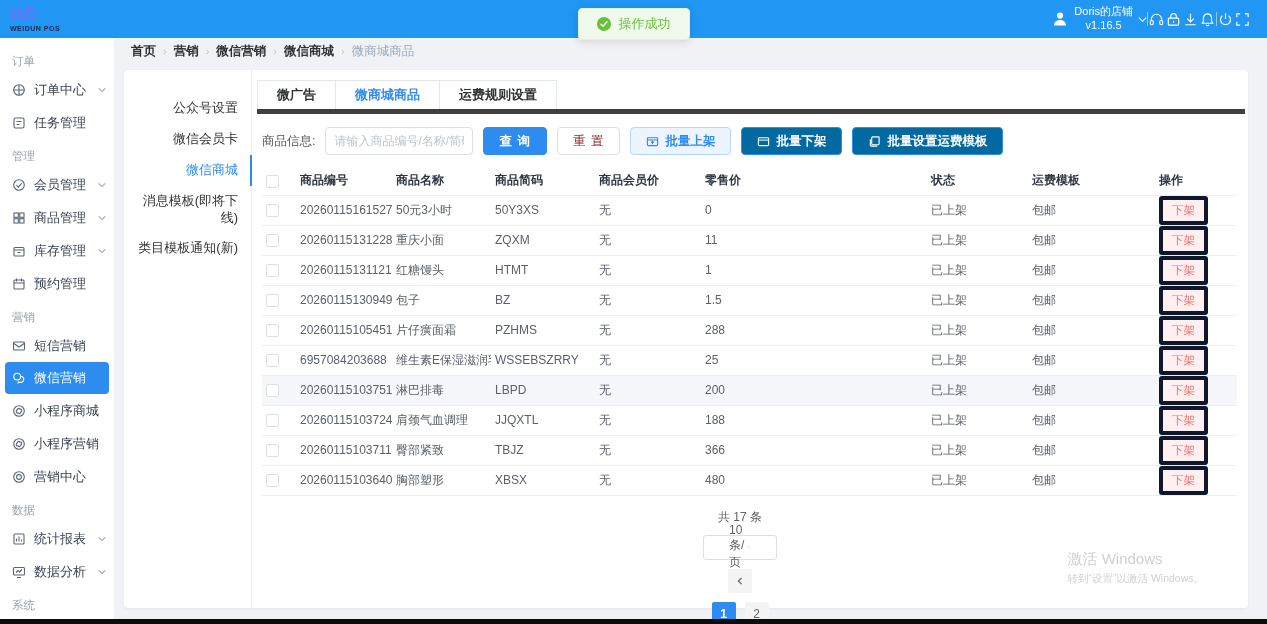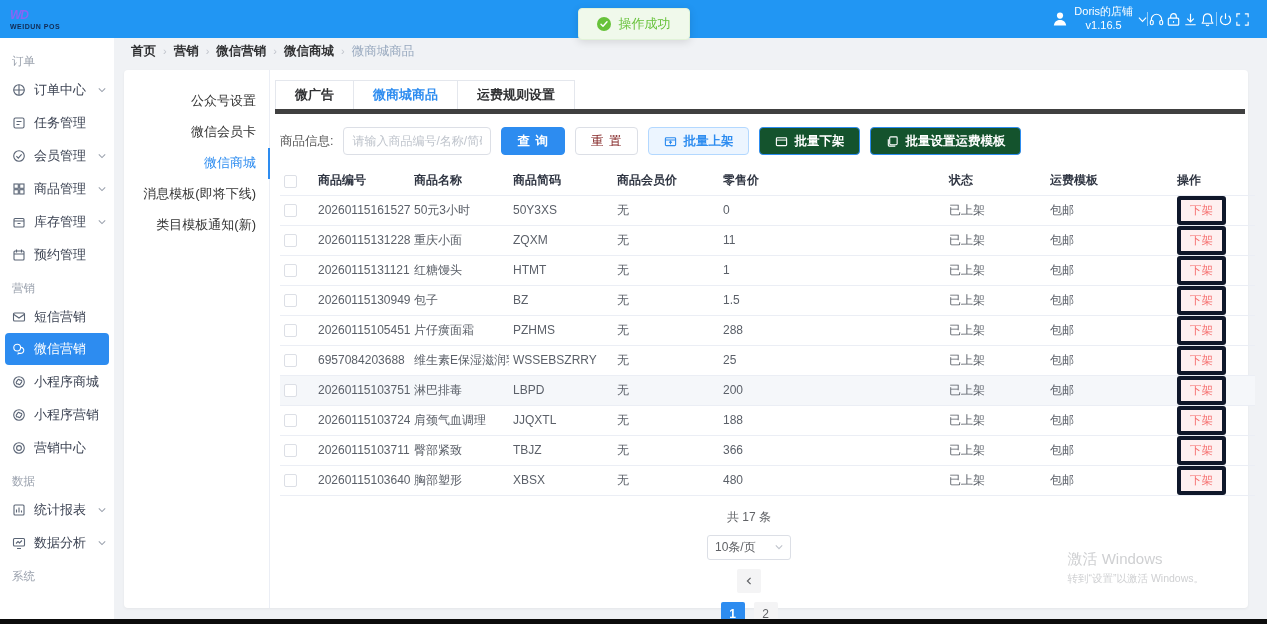--- a/index.html
+++ b/index.html
@@ -2,21 +2,21 @@
 <html><head>
 <meta charset="utf-8">
 <style>
   * { margin:0; padding:0; box-sizing:border-box; }
   html,body { width:1267px; height:624px; overflow:hidden; }
   body { font-family:"Liberation Sans","DejaVu Sans",sans-serif; background:#f0f2f5; position:relative; font-size:13px; color:#303133; }
 
   
   .topbar { height:38px; background:#2196f3; display:flex; align-items:center; position:relative; z-index:5; }
   .logo { width:133px; padding-left:10px; display:flex; flex-direction:column; justify-content:center; line-height:1; }
-  .logo-mark { font-weight:bold; font-style:italic; font-size:12px; letter-spacing:-1px;
+  .logo-mark { font-weight:normal; font-style:italic; font-size:17px; letter-spacing:-1px;
     background:linear-gradient(100deg,#8a63f5 20%,#3e2ecf 80%); -webkit-background-clip:text; background-clip:text; color:transparent; }
   .logo-sub { font-size:7px; font-weight:bold; color:#122a52; letter-spacing:.5px; margin-top:2px; }
   .topbar-right { margin-left:auto; display:flex; align-items:center; padding-right:16px; color:#fff; }
   .tb-divider { width:1px; height:14px; background:rgba(255,255,255,.5); }
   .tb-icon { width:17px; height:17px; display:block; cursor:pointer; }
   .store { display:flex; align-items:center; gap:5px; cursor:pointer; }
   .store-txt { font-size:11px; line-height:1.25; text-align:center; }
   .avatar-svg { width:18px; height:18px; }
 
   
@@ -35,21 +35,21 @@
   .sb-item.active { background:#2d8cf0; color:#fff; border-radius:4px; margin:0 5px; padding:0 7px; height:32px; }
   .sb-item.active svg { stroke:#fff; }
 
   .main { flex:1; display:flex; flex-direction:column; min-width:0; }
   .breadcrumb { height:26px; display:flex; align-items:center; gap:7px; padding-left:17px; font-size:12.5px; }
   .bc-item { font-weight:bold; color:#303133; cursor:pointer; }
   .bc-item.last { font-weight:normal; color:#97a8be; cursor:default; }
   .bc-sep { color:#c0c4cc; font-size:11px; }
 
   .card { background:#fff; border-radius:4px; margin:6px 19px 0 10px; height:538px; display:flex; box-shadow:0 1px 3px rgba(0,0,0,.05); position:relative; }
-  .subnav { width:146px; border-right:1px solid #ebeef5; padding-top:16px; flex:none; }
+  .subnav { width:128px; border-right:1px solid #ebeef5; padding-top:23px; flex:none; }
   .subnav-item { text-align:right; padding:7px 13px 7px 4px; font-size:13px; color:#333; cursor:pointer; line-height:1.3; }
   .subnav-item.active { color:#2d8cf0; border-right:2px solid #2d8cf0; margin-right:-1px; padding-right:12px; }
 
   .content { flex:1; padding:10px 3px 0 5px; min-width:0; position:relative; }
   
   .tabs { display:flex; border-bottom:5px solid #404040; }
   .tab { padding:0 19px; height:29px; line-height:28px; font-size:13px; font-weight:bold; color:#303133; cursor:pointer;
     border-top:1px solid #e4e7ed; border-right:1px solid #e4e7ed; background:#fff; }
   .tab:first-child { border-left:1px solid #e4e7ed; }
   .tab.active { color:#2d8cf0; }
@@ -57,34 +57,34 @@
   .filter { display:flex; align-items:center; margin-top:13px; gap:10px; padding-left:5px; }
   .filter-label { font-size:12.5px; color:#555; white-space:nowrap; }
   .filter input { width:148px; height:28px; border:1px solid #dcdfe6; border-radius:4px; padding:0 8px; font-size:12px; color:#606266; outline:none; font-family:inherit; }
   .filter input::placeholder { color:#bfc4cc; }
   .btn { height:28px; border-radius:4px; font-size:12.5px; padding:0 15px; cursor:pointer; border:1px solid transparent;
     display:inline-flex; align-items:center; gap:6px; font-family:inherit; white-space:nowrap; }
   .btn svg { width:13px; height:13px; }
   .btn-primary { background:#2d8cf0; color:#fff; border-color:#2d8cf0; font-weight:bold; letter-spacing:1px; }
   .btn-default { background:#fff; color:#7f1d1d; border-color:#dcdfe6; letter-spacing:1px; }
   .btn-plain { background:#ecf5ff; color:#2d8cf0; border-color:#b3d8ff; font-weight:bold; }
-  .btn-solid { background:#14532d; color:#fff; border-color:#2d8cf0; font-weight:bold; }
+  .btn-solid { background:#0369a1; color:#fff; border-color:#2d8cf0; font-weight:bold; }
 
   
   table { border-collapse:collapse; width:975px; margin:12px 0 0 5px; table-layout:fixed; font-size:12px; }
   th,td { border-bottom:1px solid #ebeef5; height:28px; text-align:left; padding:0 4px; overflow:hidden; white-space:nowrap; }
   th { color:#2f3542; font-weight:bold;margin-left:20px; }
   td { color:#5b6069; }
   tr.hl td { background:#f5f7fa; }
   .cb { width:13px; height:13px; border:1px solid #dcdfe6; border-radius:2px; background:#fff; display:inline-block; vertical-align:middle; cursor:pointer; }
   .tag-btn { background:#fef0f0; border:4px solid #0f172a; color:#f56c6c; border-radius:3px; font-size:11.5px; padding:3px 9px; cursor:pointer; font-family:inherit; }
 
   
   .pager { display:flex; align-items:center; justify-content:flex-end; gap:9px; margin:13px 22px 0 0; font-size:12px; color:#606266;flex-direction:column; }
-  .psize { width:84px; height:25px; border:1px solid #dcdfe6; border-radius:3px; display:flex; align-items:center; justify-content:space-between; padding:0 7px; cursor:pointer; color:#606266; }
+  .psize { width:74px; height:25px; border:1px solid #dcdfe6; border-radius:3px; display:flex; align-items:center; justify-content:space-between; padding:0 25px; cursor:pointer; color:#606266; }
   .psize svg { width:8px; height:8px; stroke:#c0c4cc; fill:none; stroke-width:1.4; }
   .pg { min-width:24px; height:24px; border-radius:2px; background:#f4f4f5; color:#606266; display:flex; align-items:center; justify-content:center; cursor:pointer; font-size:12px; }
   .pg.active { background:#2d8cf0; color:#fff; font-weight:bold; }
   .pg svg { width:8px; height:8px; stroke:#606266; fill:none; stroke-width:1.5; }
   .goto-input { width:40px; height:25px; border:1px solid #dcdfe6; border-radius:3px; text-align:center; font-size:12px; color:#606266; outline:none; font-family:inherit; }
 
   
   .watermark { position:absolute; right:44px; bottom:22px; color:#cfd0d2; text-align:left; pointer-events:none; }
   .wm1 { font-size:15px; }
   .wm2 { font-size:10.5px; margin-top:3px; }
@@ -160,20 +160,21 @@
           <path d="M1 1l4 4 4-4"></path>
         </svg>
       </div>
       <div class="sb-item">
         <svg viewBox="0 0 14 14">
           <rect x="2" y="2" width="10" height="10" rx="1.5"></rect>
           <path d="M4.5 5.5h5M4.5 8.5h3"></path>
         </svg>
         <span>任务管理</span>
       </div>
+      <div class="sb-group-label">管理</div>
       <div class="sb-item">
         <svg viewBox="0 0 14 14">
           <circle cx="7" cy="7" r="5.3"></circle>
           <path d="M4.4 7.2l1.9 1.9 3.3-3.7"></path>
         </svg>
         <span>会员管理</span>
         <svg class="chev" viewBox="0 0 10 6">
           <path d="M1 1l4 4 4-4"></path>
         </svg>
       </div>

